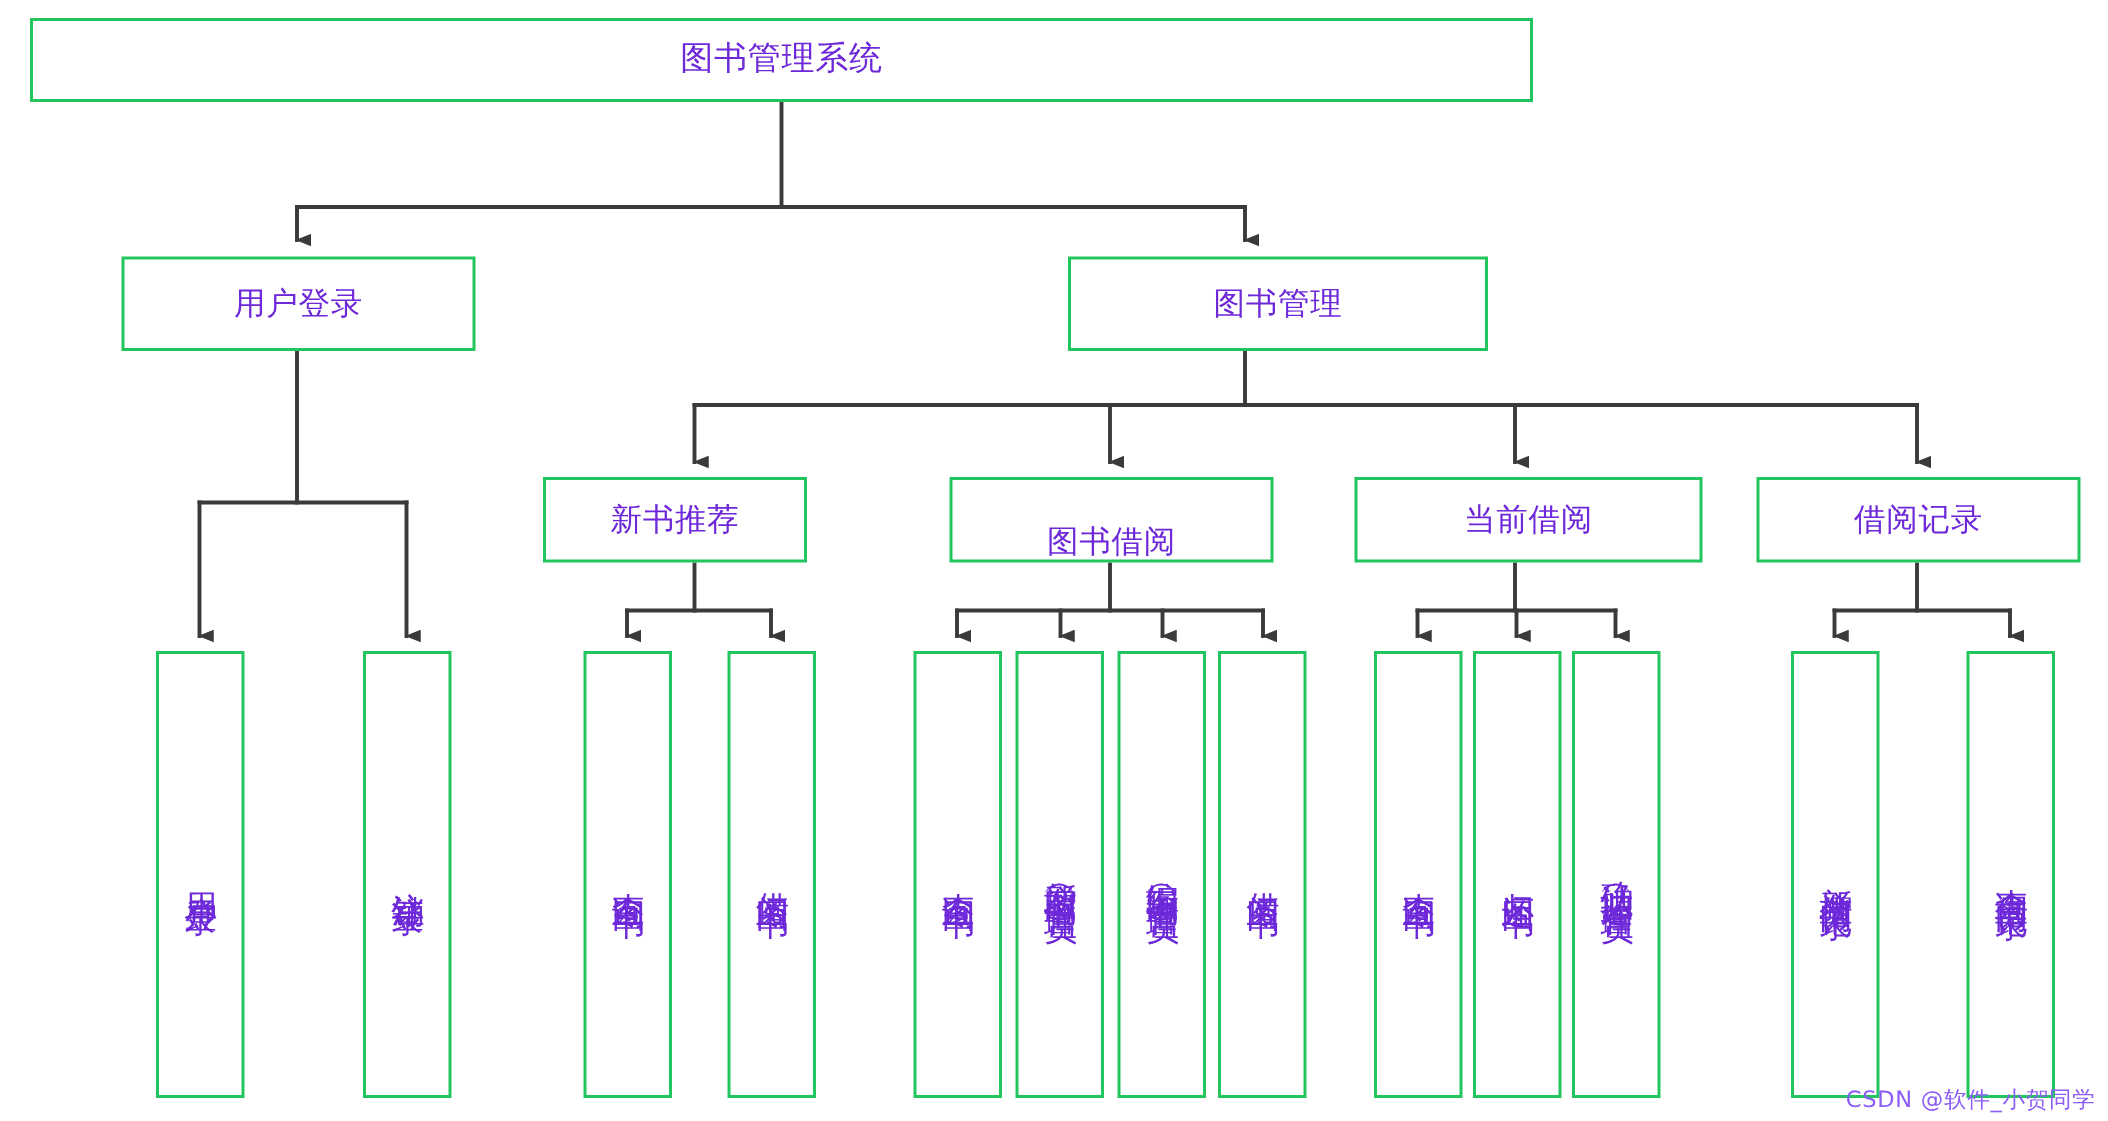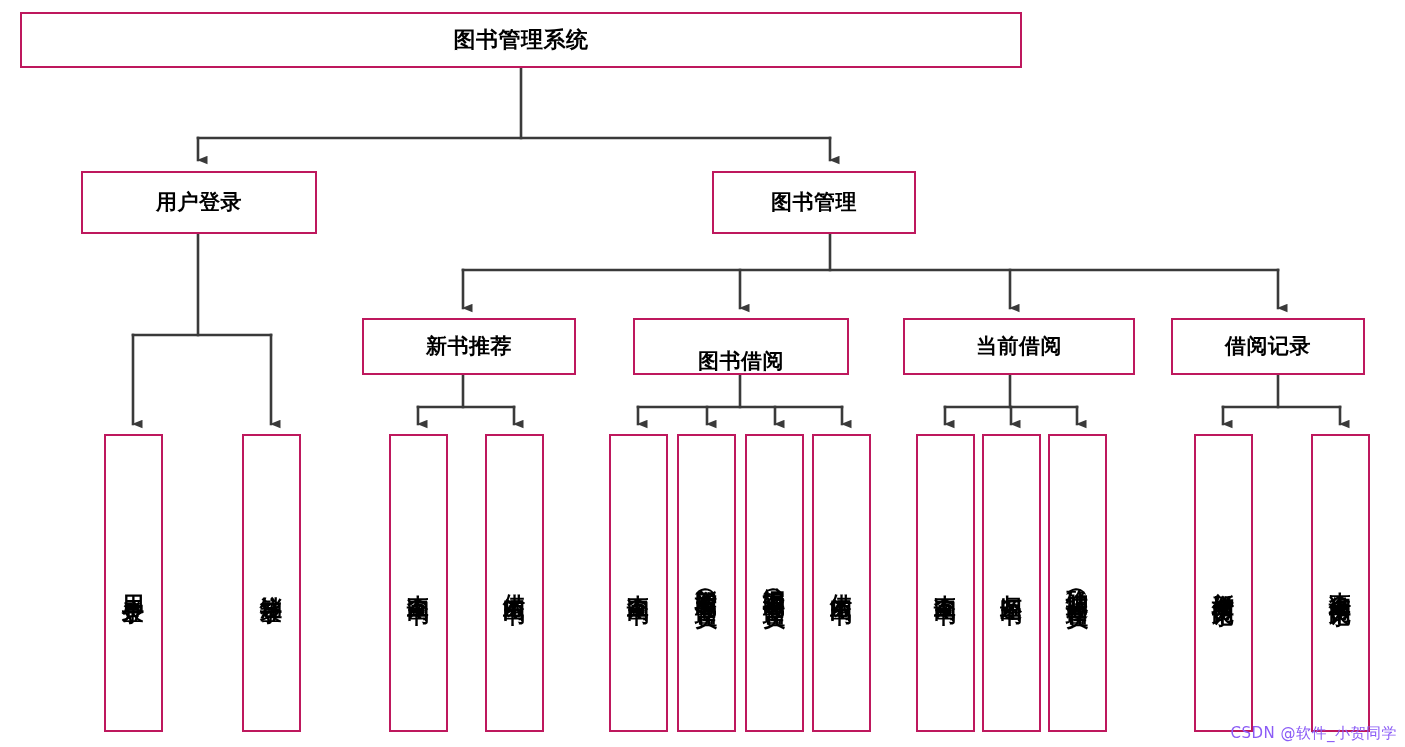--- a/index.html
+++ b/index.html
@@ -23,26 +23,25 @@
     left: 0;
     top: 0;
     width: 1405px;
     height: 747px;
     pointer-events: none;
   }
   .node {
     position: absolute;
     box-sizing: border-box;
     background: #ffffff;
-    border: 2px solid #be185d;
+    border: 2px solid #22c55e;
     display: flex;
     align-items: center;
     justify-content: center;
-    color: #000000;
-    font-weight: bold;
+    color: #6d28d9;
   }
   .node .node-label {
     display: block;
     text-align: center;
     line-height: 1.15;
     white-space: nowrap;
   }
   
   .node.horizontal .node-label {
     font-size: 21px;
@@ -130,34 +129,34 @@
     </g>
   </svg>
 
   <div class="node horizontal root" style="left:20px; top:12px; width:1002px; height:56px;">
     <span class="node-label">图书管理系统</span>
   </div>
 
   <div class="node horizontal" style="left:81px; top:171px; width:236px; height:63px;">
     <span class="node-label">用户登录</span>
   </div>
-  <div class="node horizontal" style="left:712px; top:171px; width:204px; height:63px;">
+  <div class="node horizontal" style="left:712px; top:171px; width:280px; height:63px;">
     <span class="node-label">图书管理</span>
   </div>
 
-  <div class="node horizontal" style="left:362px; top:318px; width:214px; height:57px;">
+  <div class="node horizontal" style="left:362px; top:318px; width:176px; height:57px;">
     <span class="node-label">新书推荐</span>
   </div>
   <div class="node horizontal" style="left:633px; top:318px; width:216px; height:57px;align-items:flex-end;">
     <span class="node-label">图书借阅</span>
   </div>
   <div class="node horizontal" style="left:903px; top:318px; width:232px; height:57px;">
     <span class="node-label">当前借阅</span>
   </div>
-  <div class="node horizontal" style="left:1171px; top:318px; width:194px; height:57px;">
+  <div class="node horizontal" style="left:1171px; top:318px; width:216px; height:57px;">
     <span class="node-label">借阅记录</span>
   </div>
 
   <div class="node vertical" style="left:104px; top:434px; width:59px; height:298px;">
     <span class="node-label">用户登录</span>
   </div>
   <div class="node vertical" style="left:242px; top:434px; width:59px; height:298px;">
     <span class="node-label">注销登录</span>
   </div>
 

